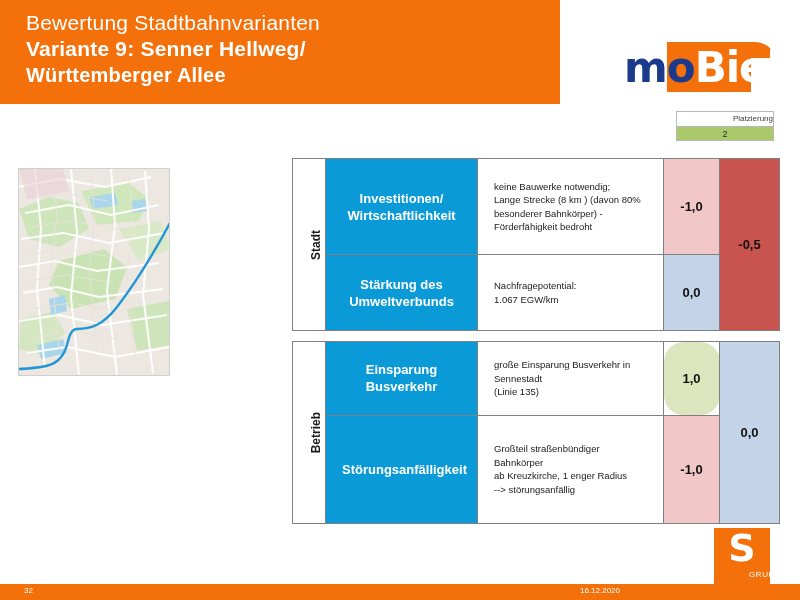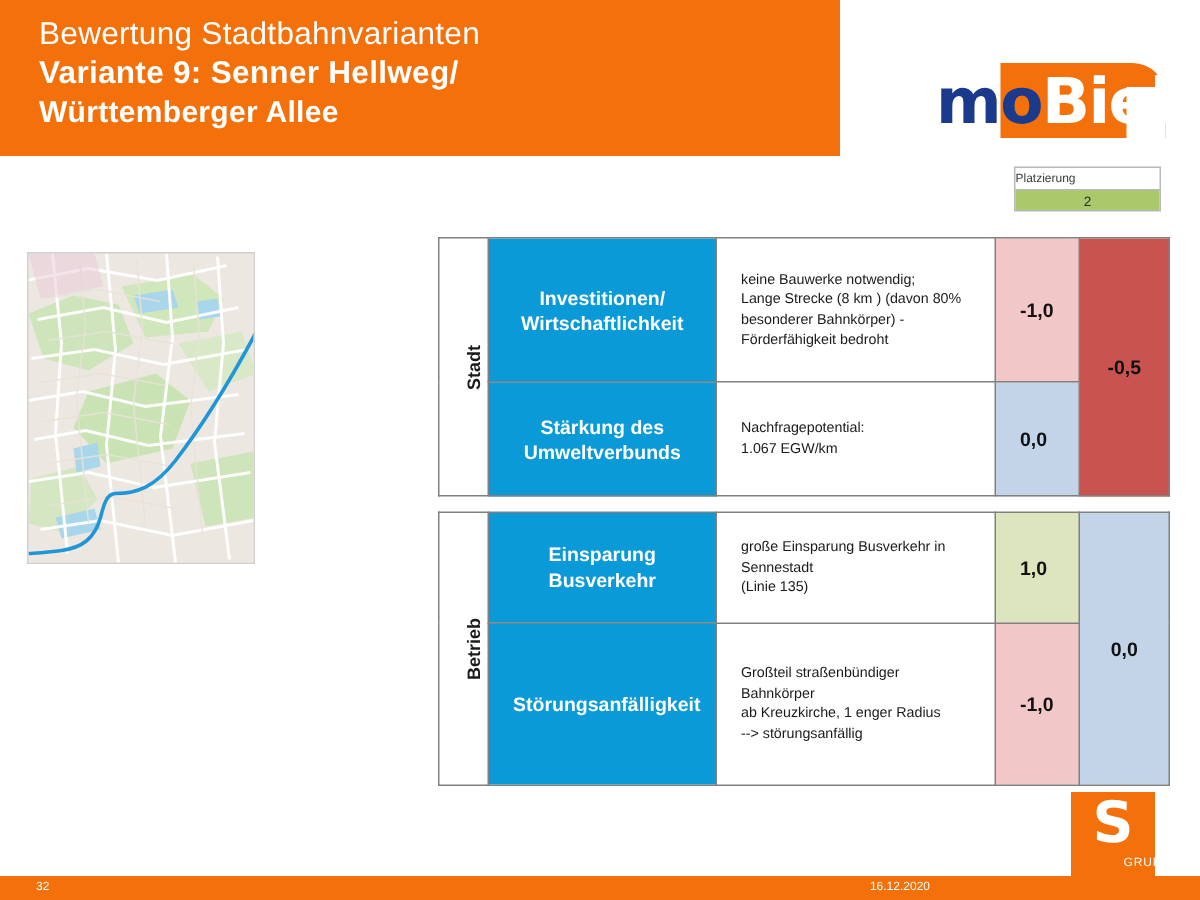--- a/index.html
+++ b/index.html
@@ -50,21 +50,21 @@
   }
   #brand-logo .wordmark .wm-white{ color:#ffffff; }
 
   
   #platzierung-box{
     position:absolute; left:676px; top:111px; width:98px; height:30px;
     border:1px solid #b8b8b8;
     background:#ffffff;
   }
   #platzierung-label{
-    height:14px; line-height:14px; text-align:left;
+    height:14px; line-height:14px; text-align:right;
     font-size:8px; color:#3b3b3b; font-family:"Liberation Sans", sans-serif;
   }
   #platzierung-value{
     height:14px; line-height:14px; text-align:center;
     font-size:9px; color:#2b2b2b; background:#a9c96a;
     border-top:1px solid #b8b8b8;
   }
 
   
   #map-image{
@@ -108,29 +108,29 @@
     text-align:center; line-height:17px;
     padding:4px 6px;
   }
   .desc-cell{
     color:#1a1a1a; font-size:9.5px; line-height:13.5px;
     text-align:left; vertical-align:top;
     padding:4px 5px 4px 6px;
   }
   .score-cell{
     font-size:13px; font-weight:bold; color:#111111;
-    text-align:left;
+    text-align:center;
   }
   .total-cell{
     font-size:13px; font-weight:bold; color:#111111;
     text-align:center;
   }
   .sc-pink-light { background:#f1c7c7; }
   .sc-blue-light { background:#c3d4e8; }
-  .sc-green-light{ background:#dde5be; }
+  .sc-green-light{ background:#dde5be;border-radius:20px; }
   .sc-red-strong { background:#c9534f; }
 
   
   #footer-bar{
     position:absolute; left:0; bottom:0; width:800px; height:16px;
     background:#f4700a;
   }
   #footer-page{
     position:absolute; left:24px; top:2px;
     font-size:8px; color:#ffffff;

